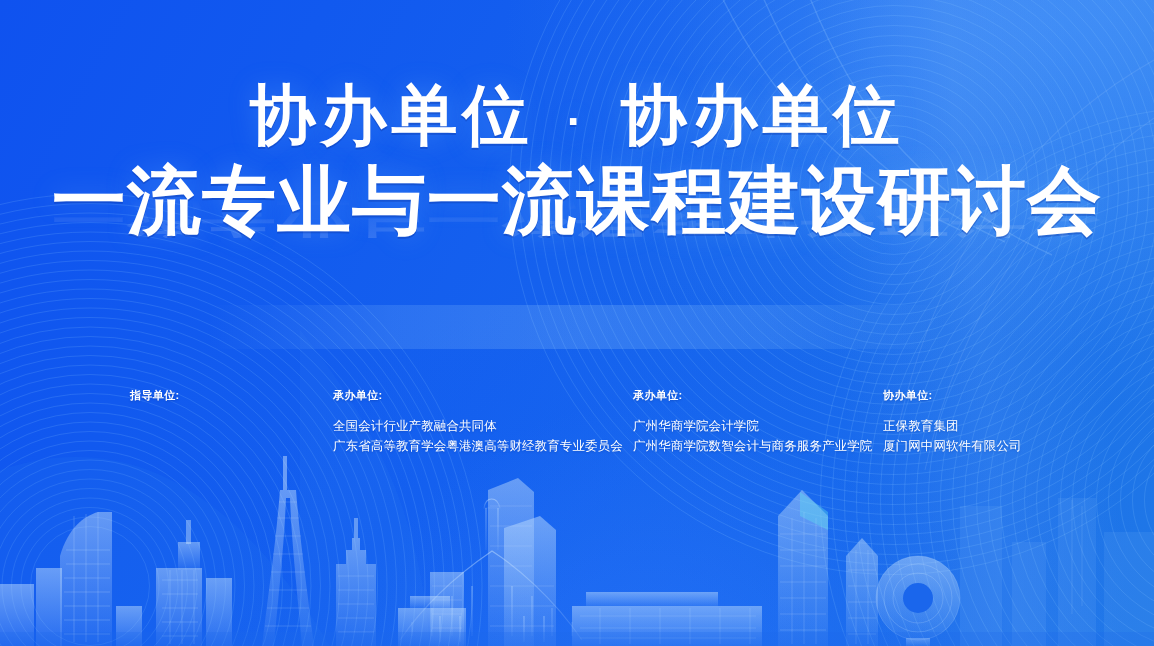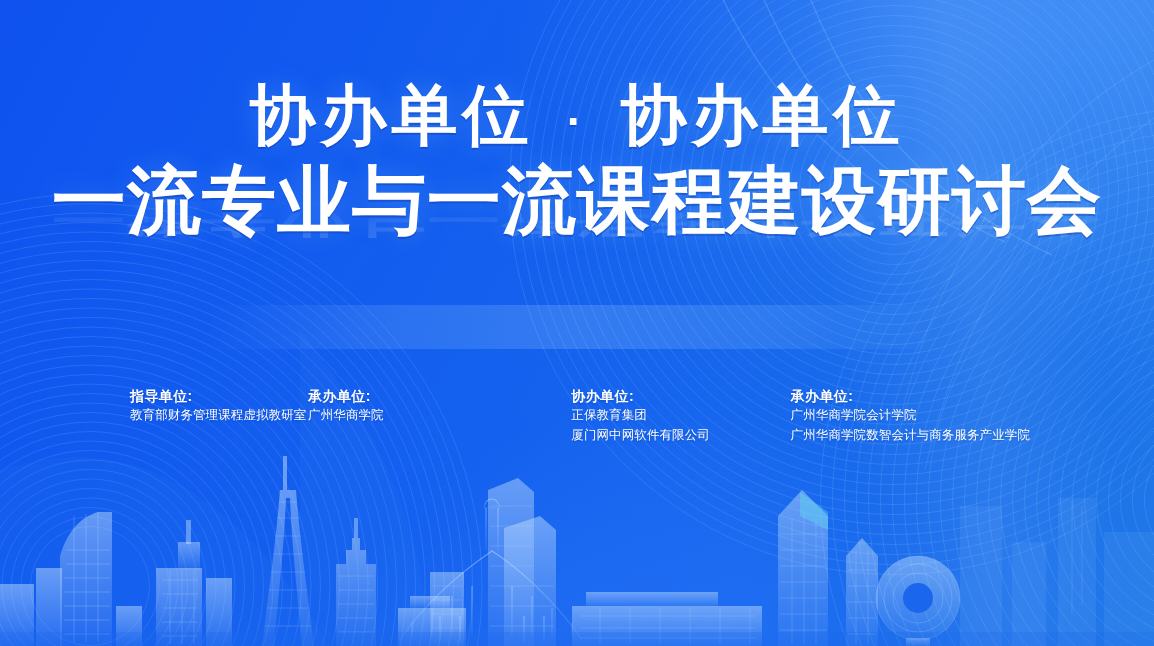--- a/index.html
+++ b/index.html
@@ -121,24 +121,24 @@
     width:900px;
     display:flex;
     align-items:flex-start;
   }
   .org-col { color:#ffffff; }
   .org-col:nth-child(1) { width:203px; }
   .org-col:nth-child(2) { width:300px; }
   .org-col:nth-child(3) { width:250px; }
   .org-col:nth-child(4) { width:auto; }
   .org-title {
-    font-size:14px;
+    font-size:11px;
     font-weight:bold;
     letter-spacing:0.4px;
-    margin-bottom:0;
+    margin-bottom:14px;
     text-shadow:0 1px 2px rgba(10,50,150,0.4);
   }
   .org-item {
     font-size:12.5px;
     line-height:1.58;
     letter-spacing:0.1px;
     white-space:nowrap;
     text-shadow:0 1px 2px rgba(10,50,150,0.35);
   }
 
@@ -292,35 +292,35 @@
       <span>协办单位</span>
     </div>
     <div class="title-line title-2">一流专业与一流课程建设研讨会</div>
   </div>
 
   <div class="date-band"></div>
 
   <div class="orgs" id="orgs">
       <div class="org-col">
         <div class="org-title">指导单位:</div>
-        <div class="org-item">教育部财务管理课程虚拟教研室</div>
       </div>
       <div class="org-col">
         <div class="org-title">承办单位:</div>
-        <div class="org-item">广州华商学院</div>
+        <div class="org-item">全国会计行业产教融合共同体</div>
+        <div class="org-item">广东省高等教育学会粤港澳高等财经教育专业委员会</div>
+      </div>
+      <div class="org-col">
+        <div class="org-title">承办单位:</div>
+        <div class="org-item">广州华商学院会计学院</div>
+        <div class="org-item">广州华商学院数智会计与商务服务产业学院</div>
       </div>
       <div class="org-col">
         <div class="org-title">协办单位:</div>
         <div class="org-item">正保教育集团</div>
         <div class="org-item">厦门网中网软件有限公司</div>
-      </div>
-      <div class="org-col">
-        <div class="org-title">承办单位:</div>
-        <div class="org-item">广州华商学院会计学院</div>
-        <div class="org-item">广州华商学院数智会计与商务服务产业学院</div>
       </div>
     </div>
 
   <div class="skyline">
     <svg viewBox="0 0 1154 200" preserveAspectRatio="none">
       <defs>
         <linearGradient id="bGrad" x1="0" y1="0" x2="0" y2="1">
           <stop offset="0%" stop-color="#bcdcff" stop-opacity="0.50"></stop>
           <stop offset="100%" stop-color="#bcdcff" stop-opacity="0.10"></stop>
         </linearGradient>

